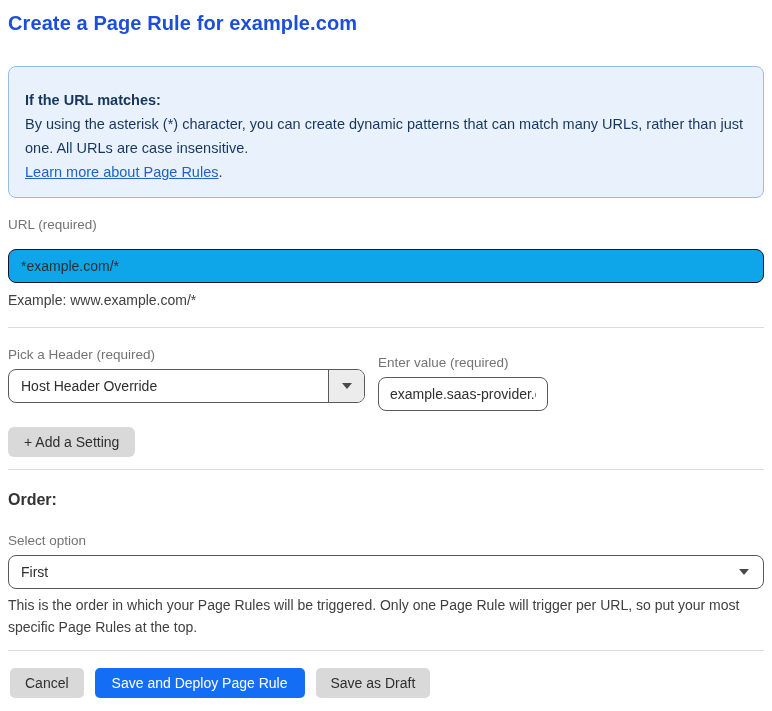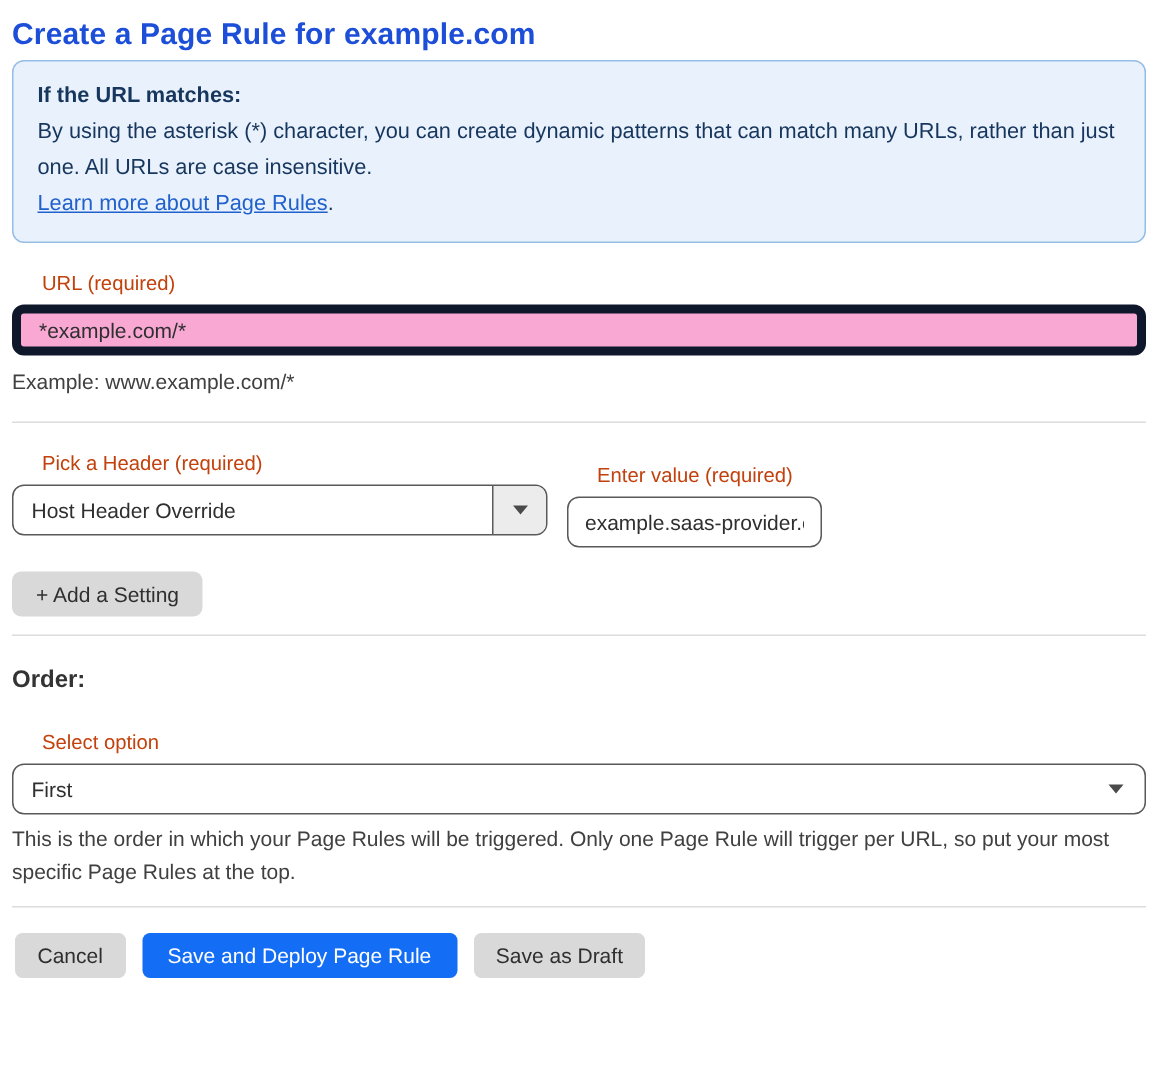--- a/index.html
+++ b/index.html
@@ -20,47 +20,47 @@
   .page{padding:8px 8px 0 8px;}
 
   h1.page-title{
     margin:2px 0 0 0;
     font-size:20px;line-height:26px;
     font-weight:bold;color:#1d4ed8;
     letter-spacing:.1px;
   }
 
   .info-box{
-    margin-top:4px;
+    margin-top:30px;
     background:var(--info-bg);
     border:1px solid var(--info-border);
     border-radius:8px;
-    padding:11px 16px 13px 16px;
+    padding:21px 16px 13px 16px;
     color:var(--info-text);
     font-size:14.5px;line-height:24px;
   }
   .info-box .info-heading{font-weight:bold;}
   .info-box a.info-link{
     color:var(--link-blue);
     text-decoration:underline;
     cursor:pointer;
   }
 
   .field-label{
     margin-top:19px;
-    font-size:13.5px;line-height:16px;color:#c2410c;margin-left:20px;
+    font-size:13.5px;line-height:16px;color:#737373;
   }
   input.text-input{
     display:block;
-    margin-top:6px;
+    margin-top:16px;
     width:100%;height:34px;
-    border:6px solid #0f172a;border-radius:8px;
+    border:1px solid #0f172a;border-radius:8px;
     padding:0 12px;
     font-family:inherit;font-size:14px;color:#2f2f2f;
-    background:#f9a8d4;outline:none;
+    background:#0ea5e9;outline:none;
   }
   .help-text{
     margin-top:6px;
     font-size:14px;line-height:22px;color:#404040;
   }
 
   hr.divider{
     border:none;border-top:1px solid #dcdcdc;
     margin:16px 0 0 0;
   }

